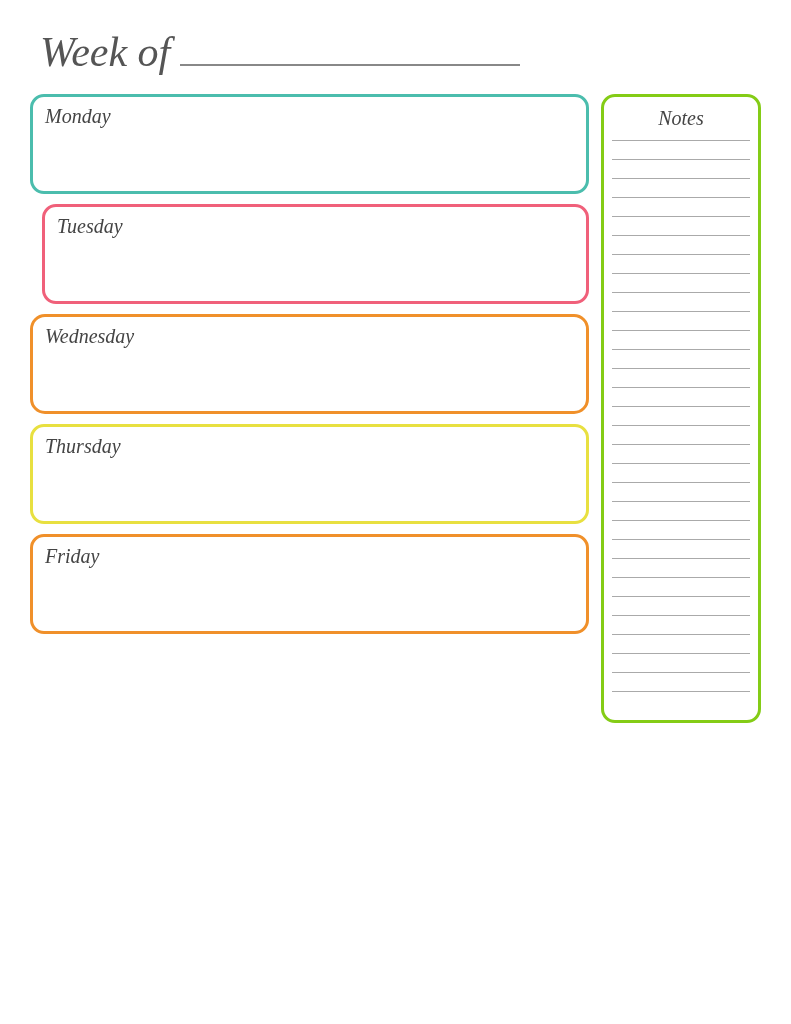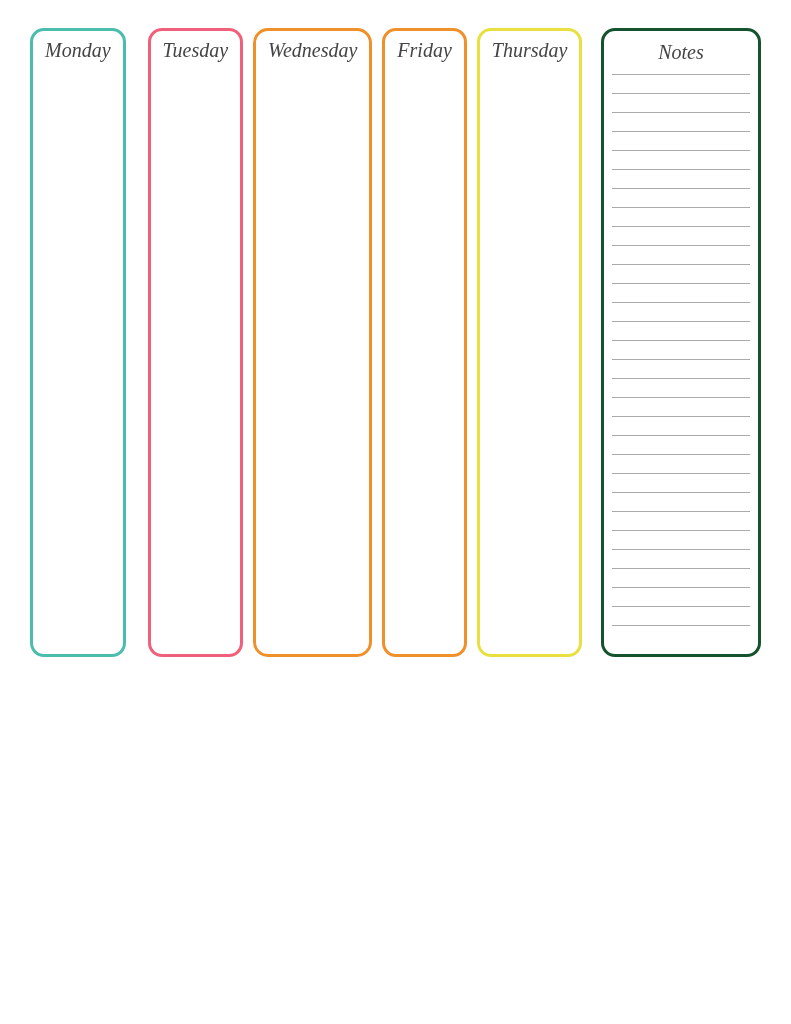--- a/index.html
+++ b/index.html
@@ -48,21 +48,21 @@
   }
 
   .main-content {
     display: flex;
     gap: 12px;
   }
 
   .days-column {
     flex: 1;
     display: flex;
-    flex-direction: row;
+    flex-direction: column;
     gap: 10px;
   }
 
   .day-box {
     border-radius: 14px;
     border-width: 3px;
     border-style: solid;
     padding: 8px 12px;
     min-height: 100px;
     position: relative;
@@ -99,21 +99,21 @@
     border-color: #f0607a;
   }
 
   .day-box.sunday {
     border-color: #4bbdad;
   }
 
   .notes-column {
     width: 160px;
     border-radius: 14px;
-    border: 3px solid #14532d;
+    border: 3px solid #84cc16;
     padding: 10px 8px;
     display: flex;
     flex-direction: column;
     gap: 0;
   }
 
   .notes-title {
     font-style: italic;
     font-size: 20px;
     color: #444444;
@@ -133,38 +133,42 @@
     border-bottom: 1px solid #aaaaaa;
     height: 1px;
     margin-bottom: 18px;
   }
 </style>
 </head>
 <body>
 
 <div class="page">
 
+  <div class="header">
+    <span class="week-of-text">Week of</span>
+    <div class="week-of-line"></div>
+  </div>
 
   <div class="main-content">
 
     <div class="days-column" id="days-column">
     <div class="day-box monday" style="border-color: rgb(75, 189, 173);">
           <div class="day-label">Monday</div>
         </div>
         <div class="day-box tuesday" style="border-color: rgb(240, 96, 122); margin-left: 12px;">
           <div class="day-label">Tuesday</div>
         </div>
         <div class="day-box wednesday" style="border-color: rgb(240, 144, 42); border-radius: 15px;">
           <div class="day-label">Wednesday</div>
         </div>
+        <div class="day-box thursday" style="border-color: rgb(232, 224, 64);">
+          <div class="day-label">Thursday</div>
+        </div>
         <div class="day-box friday" style="border-color: rgb(240, 144, 42);">
           <div class="day-label">Friday</div>
-        </div>
-        <div class="day-box thursday" style="border-color: rgb(232, 224, 64);">
-          <div class="day-label">Thursday</div>
         </div>
       </div>
 
     <div class="notes-column">
       <div class="notes-title">Notes</div>
       <div class="notes-lines" id="notes-lines">
       <div class="notes-line"></div>
           <div class="notes-line"></div>
           <div class="notes-line"></div>
           <div class="notes-line"></div>

